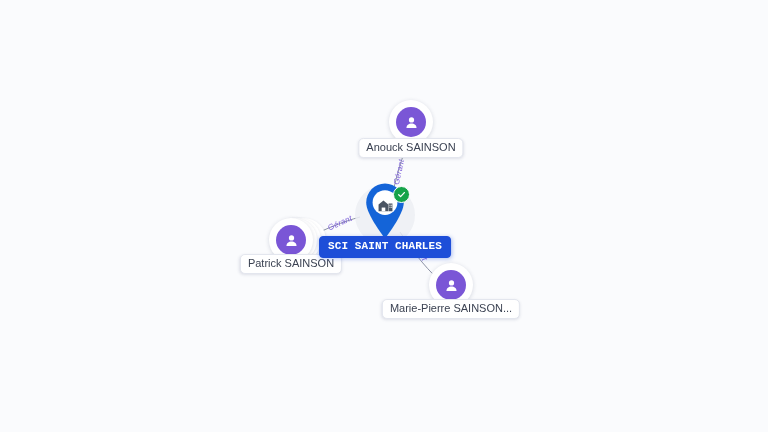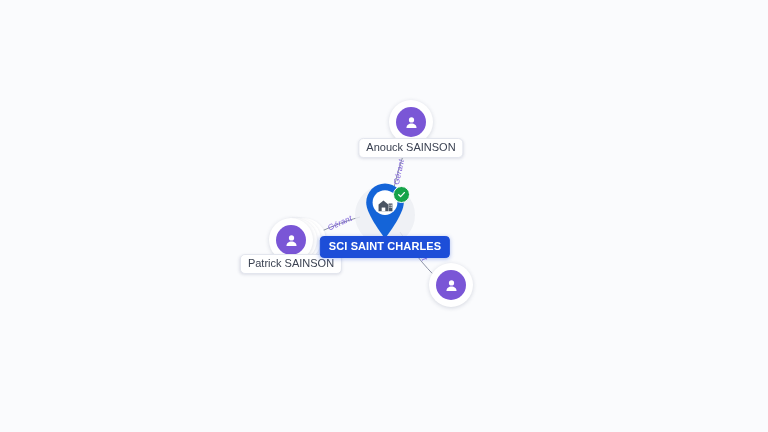--- a/index.html
+++ b/index.html
@@ -127,20 +127,21 @@
     <div class="avatar-wrap">
       <div class="avatar-ring"></div>
       <div class="avatar-disc">
         <svg width="17" height="17" viewBox="0 0 24 24" aria-hidden="true">
           <circle cx="12" cy="8.3" r="3.7" fill="#ffffff"></circle>
           <path d="M4.9 19.6c0-3.9 3.2-6.2 7.1-6.2s7.1 2.3 7.1 6.2z" fill="#ffffff"></path>
         </svg>
       </div>
     </div>
   </div>
+  <div class="nlabel" style="left:451px;top:299px;">Marie-Pierre SAINSON...</div>
 
   <div class="node" style="left:385px;top:216px;">
     <div class="pin-wrap">
       <div class="pin-halo"></div>
       <svg class="pin-svg" width="44" height="58" viewBox="0 0 44 58" xmlns="http://www.w3.org/2000/svg">
         <path d="M22 57.5 C22 57.5 3.2 33.5 3.2 21.8 C3.2 11.1 11.6 2.6 22 2.6
                  C32.4 2.6 40.8 11.1 40.8 21.8 C40.8 33.5 22 57.5 22 57.5 Z" fill="#1464d8"></path>
         <circle cx="22" cy="21.6" r="12.4" fill="#ffffff"></circle>
       </svg>
       <div class="pin-icon">
@@ -154,15 +155,15 @@
           <path d="M6.6 21.4v-5.1h5.1v5.1z" fill="#ffffff"></path>
         </svg>
       </div>
       <div class="check-badge">
         <svg width="9" height="9" viewBox="0 0 24 24" aria-hidden="true">
           <path d="M4.5 12.6 L9.6 17.6 L19.6 6.9" fill="none" stroke="#ffffff" stroke-width="3.4" stroke-linecap="round" stroke-linejoin="round"></path>
         </svg>
       </div>
     </div>
   </div>
-  <div class="nlabel primary" style="left:385px;top:236px;">SCI SAINT CHARLES</div>
+  <div class="nlabel primary" style="left:385px;top:236px;font-family:Liberation Mono, monospace;">SCI SAINT CHARLES</div>
 
 </div>
 
 </body></html>

